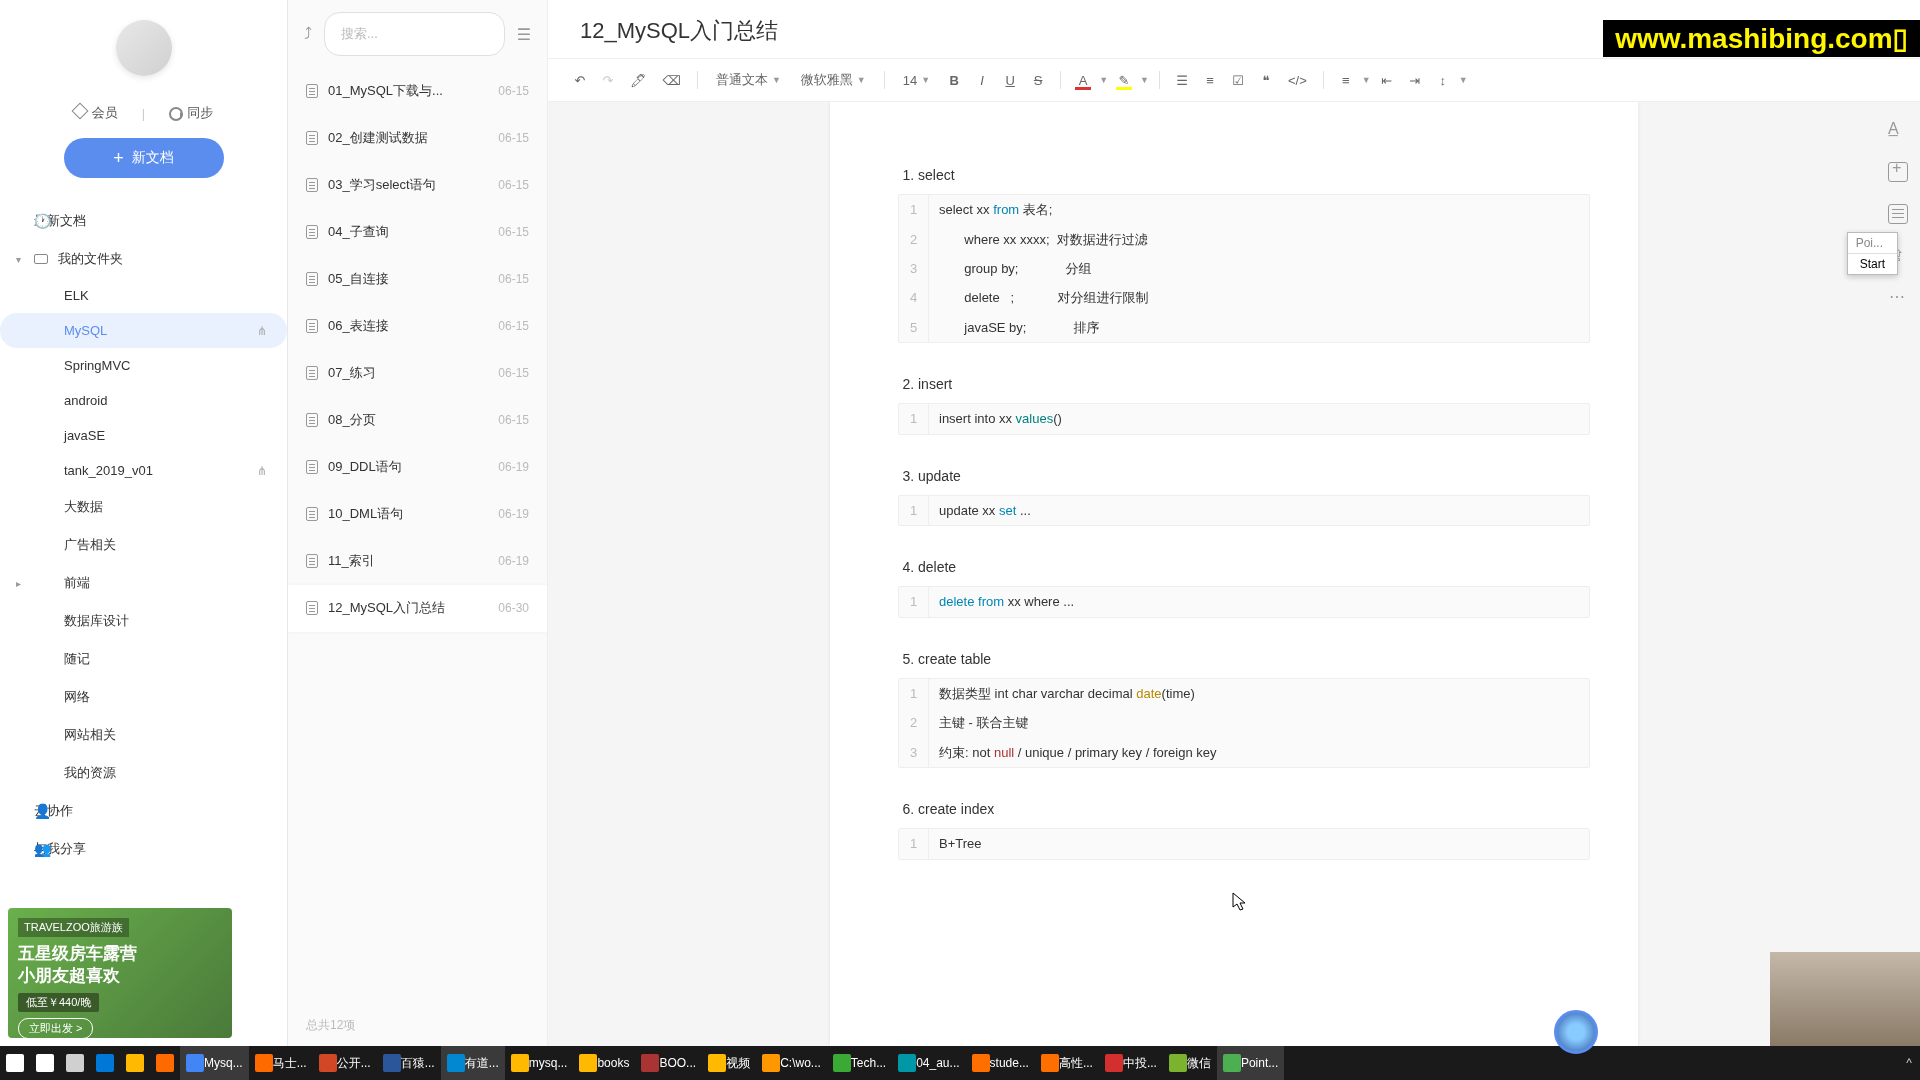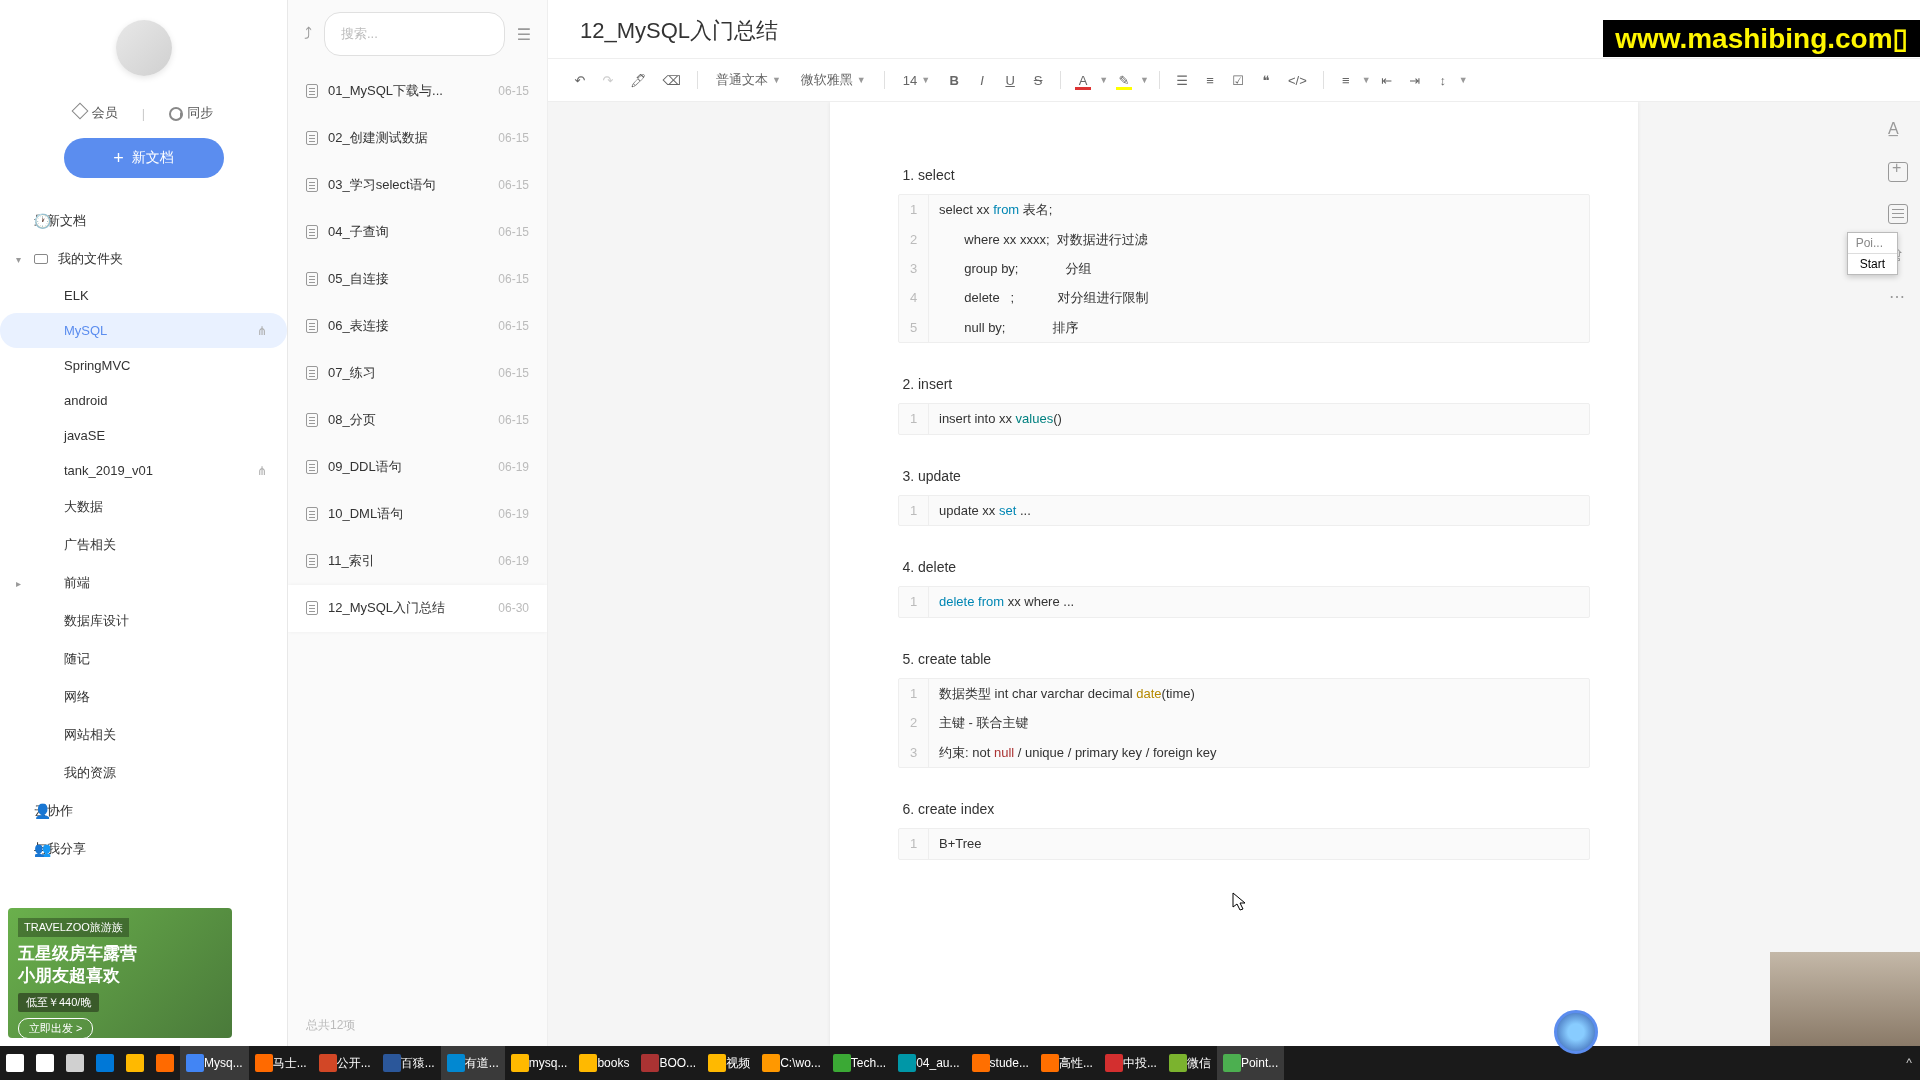--- a/index.html
+++ b/index.html
@@ -345,21 +345,21 @@
               <div class="code-line">
                 <span class="ln">3</span>
                 <span class="code">       group by;             分组</span>
               </div>
               <div class="code-line">
                 <span class="ln">4</span>
                 <span class="code">       delete   ;            对分组进行限制</span>
               </div>
               <div class="code-line">
                 <span class="ln">5</span>
-                <span class="code">       null by;             排序</span>
+                <span class="code">       javaSE by;             排序</span>
               </div>
             </div>
             <li>insert</li>
             <div class="code-block">
               <div class="code-line">
                 <span class="ln">1</span>
                 <span class="code">insert into xx <span class="kw-teal">values</span>()</span>
               </div>
             </div>
             <li>update</li>

